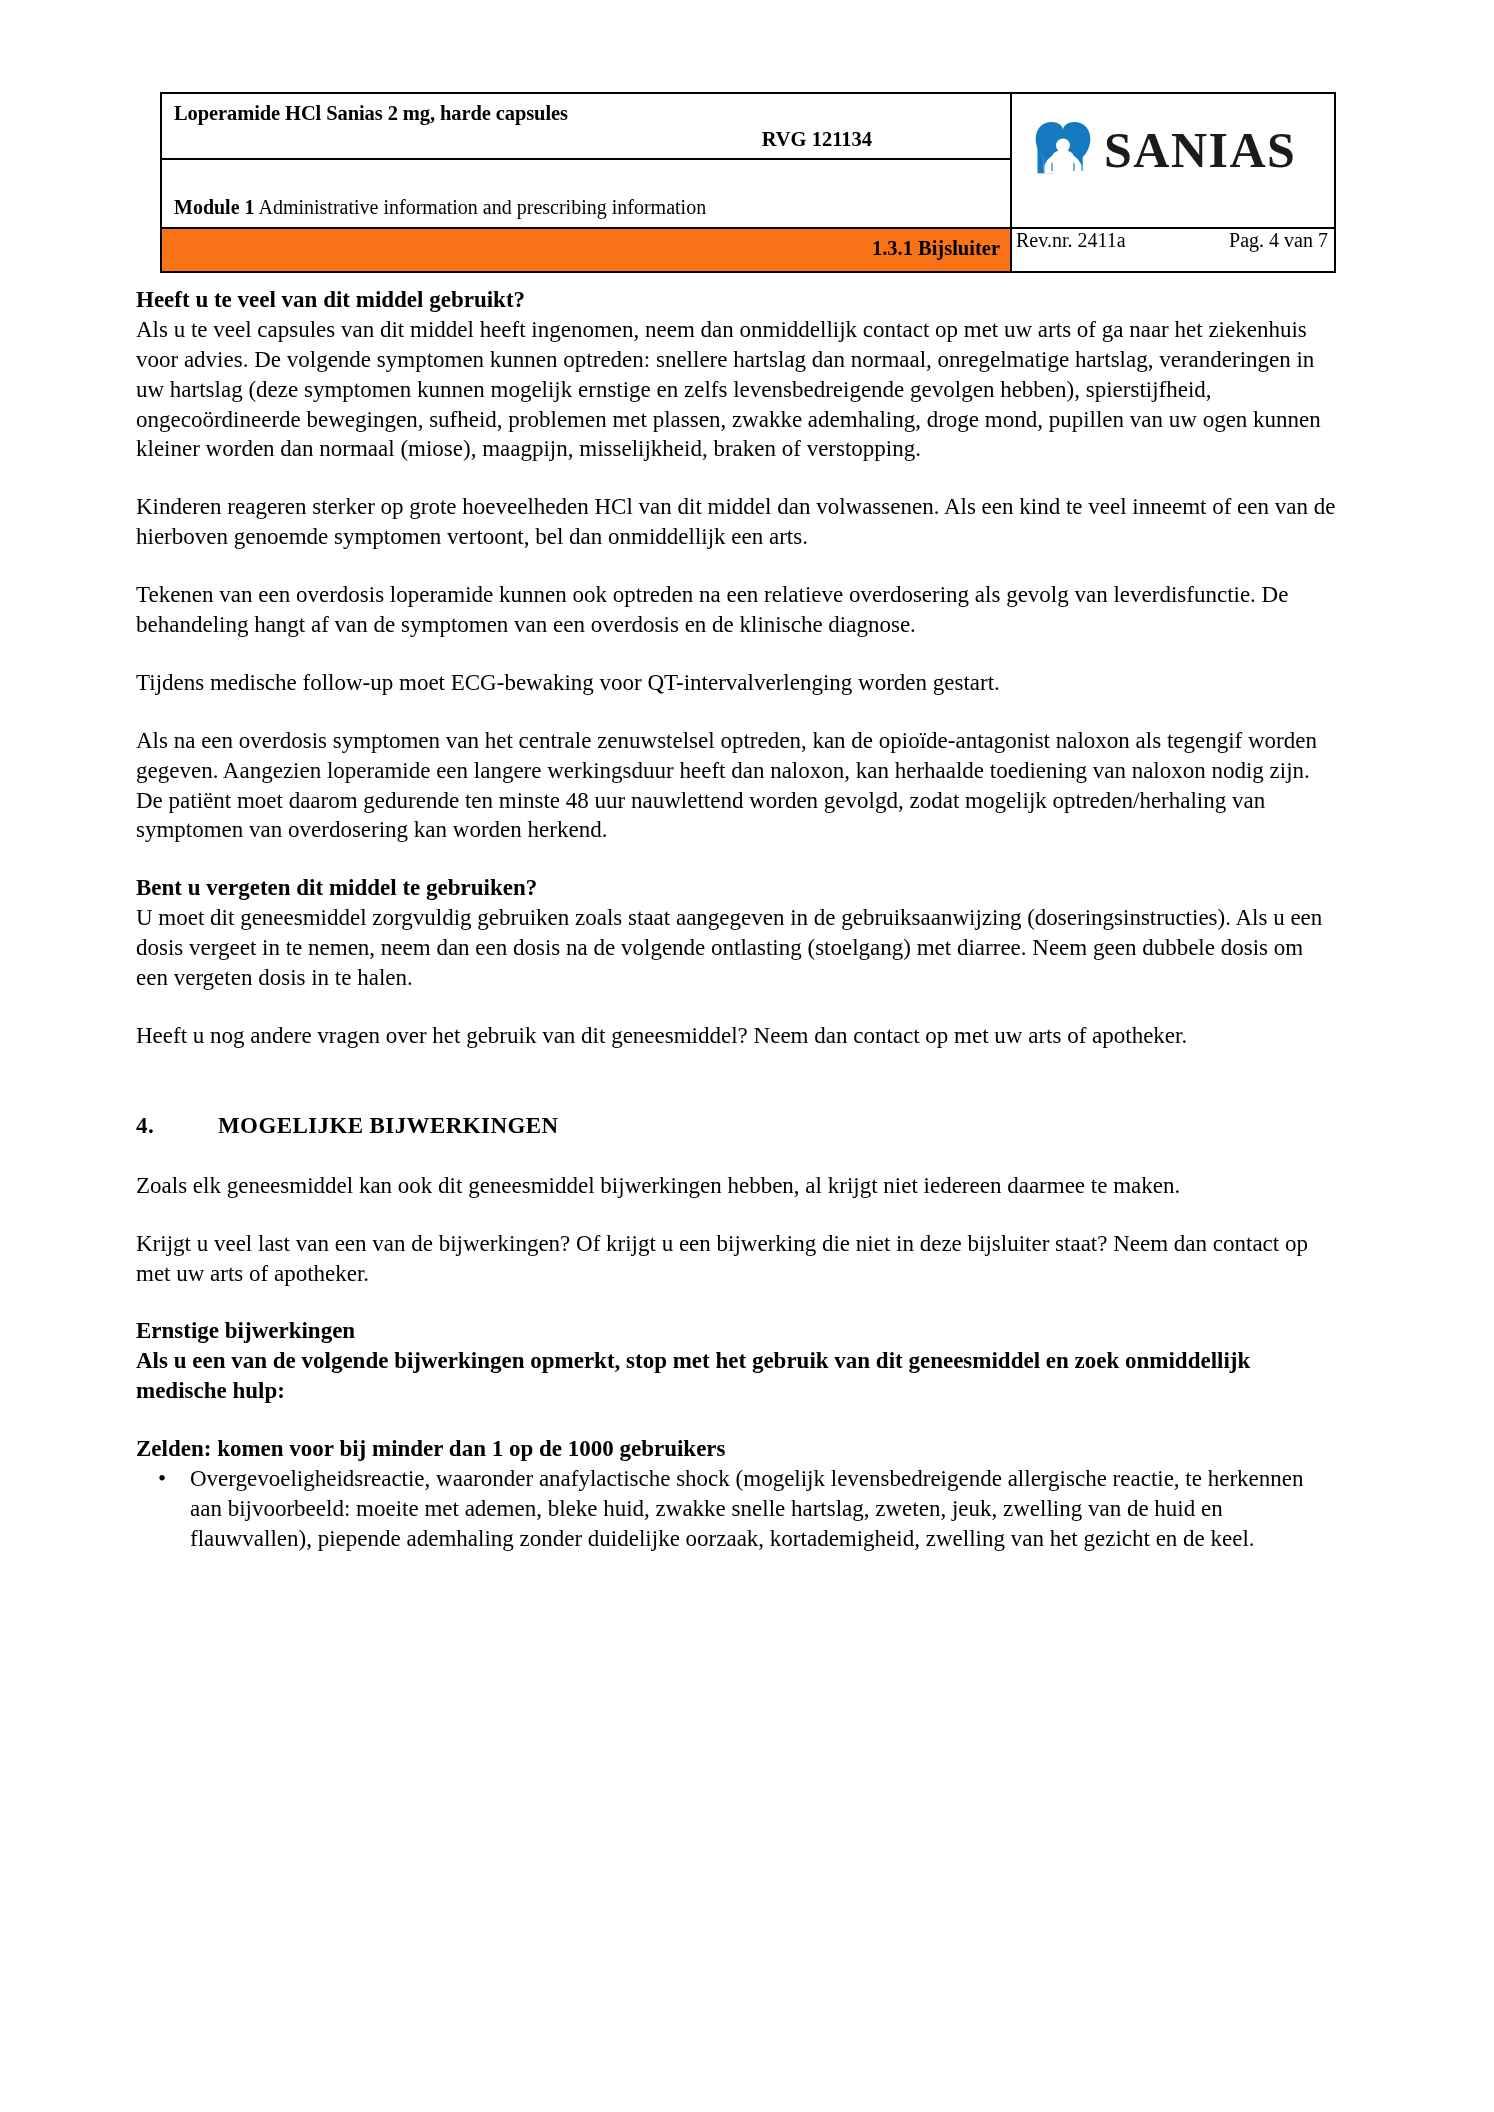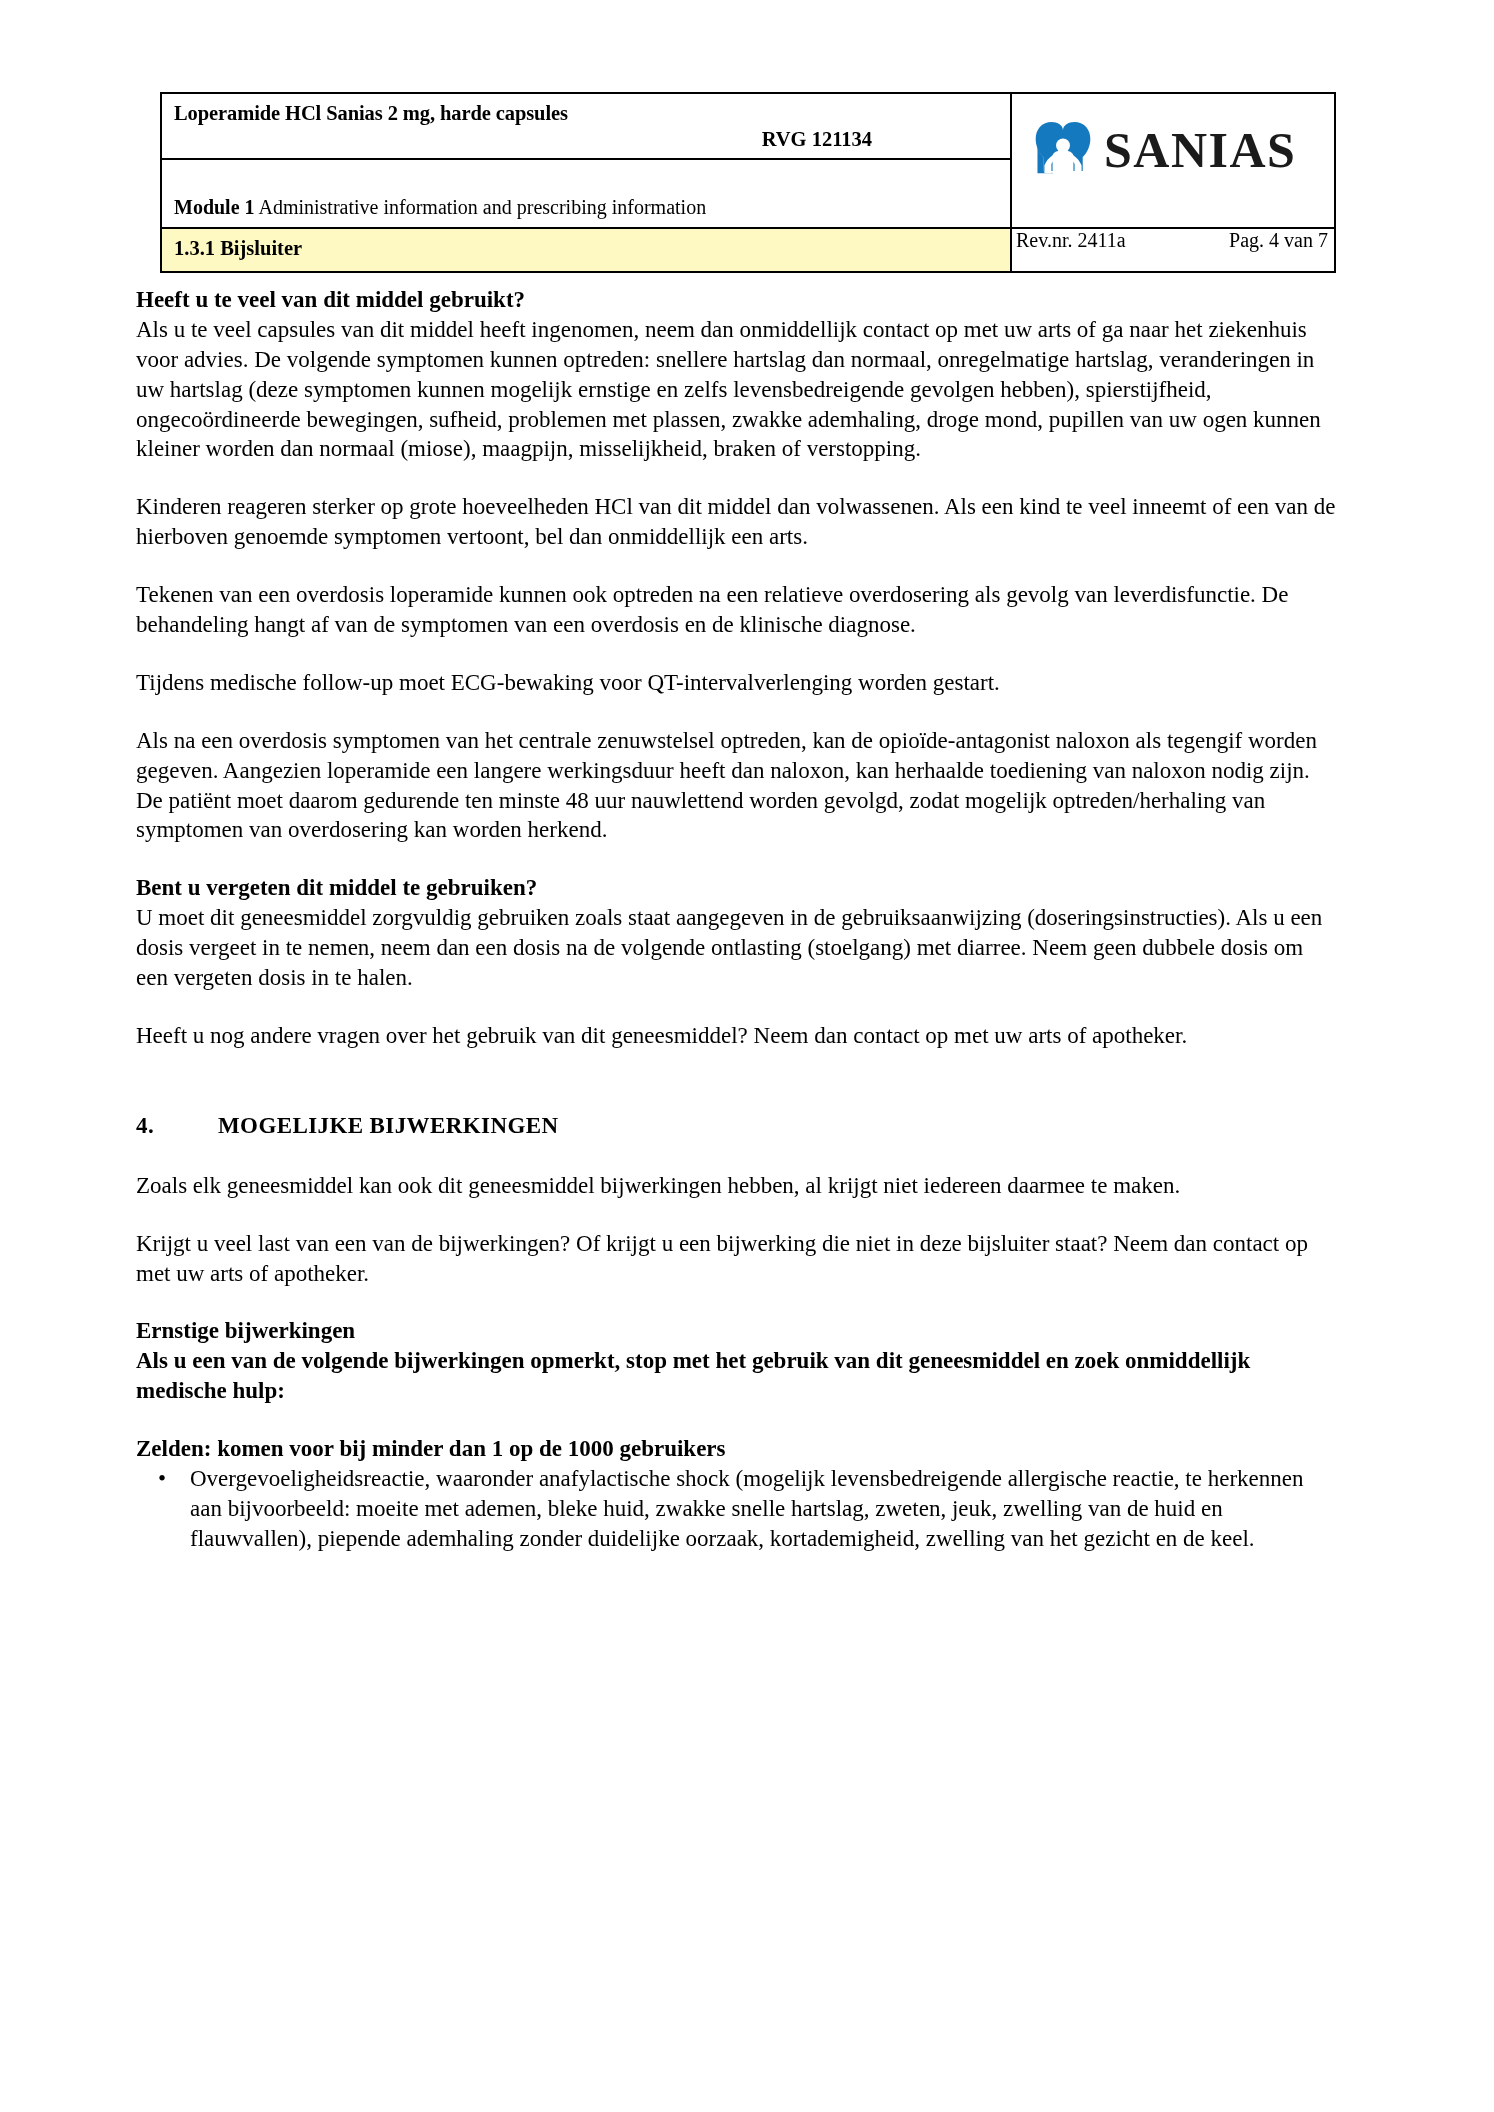--- a/index.html
+++ b/index.html
@@ -37,21 +37,21 @@
     border: 2px solid #000000;
     padding: 0;
     vertical-align: top;
   }
   .cell-pad {
     padding: 7px 10px 7px 12px;
   }
 
   .row1-left  { height: 62px; }
   .row2-left  { height: 50px; }
-  .row3-left  { height: 42px; background: #fef9c3; }
+  .row3-left  { height: 42px; background: #f97316; text-align: right; }
 
   .logo-cell {
     width: 322px;
     vertical-align: middle;
     text-align: left;
     border-radius: 24px;
   }
   .meta-cell {
     width: 322px;
     vertical-align: middle;

